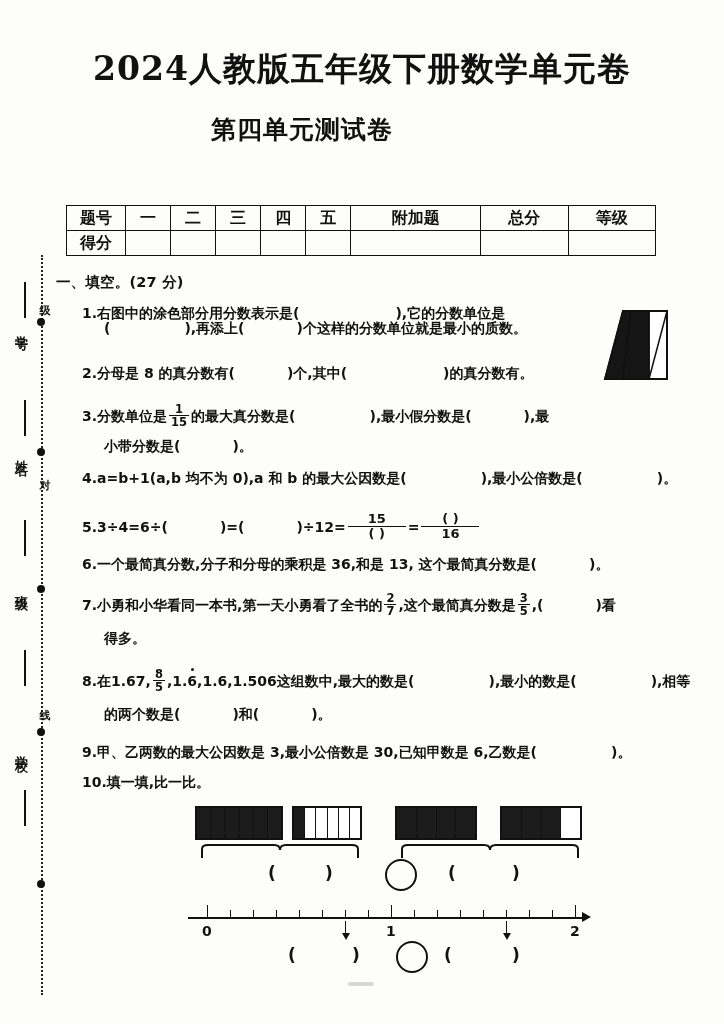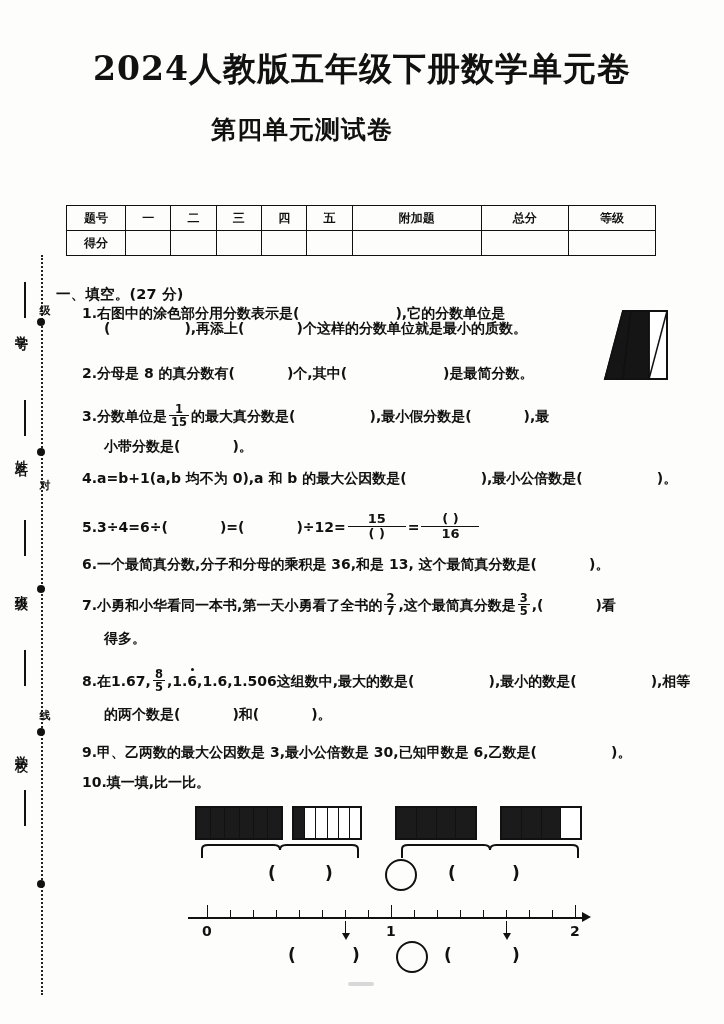--- a/index.html
+++ b/index.html
@@ -61,31 +61,30 @@
   
   table.score{
     position:absolute;left:66px;top:205px;
     border-collapse:collapse;
     width:590px;
   }
   table.score td{
     border:1.6px solid #111;
     height:24px;
     text-align:center;
-    font-size:12px;
+    font-size:16px;
     font-weight:bold;
     padding:0;
   }
   table.score td.head{width:58px;}
 
   
   .sec{
     position:absolute;font-size:14.5px;font-weight:bold;
     letter-spacing:0.2px;
-    margin-top:12px;
   }
   .q{
     position:absolute;font-size:14px;letter-spacing:0px;
     font-weight:bold;white-space:nowrap;
   }
   .blank{display:inline-block;}
   .b-md{width:52px;}
   .b-lg{width:74px;}
   .b-xl{width:96px;}
 
@@ -220,21 +219,21 @@
     <svg width="90" height="78" viewBox="0 0 90 78">
       <polygon points="22,76 40,8 84,8 84,76" fill="#ffffff" stroke="#111" stroke-width="2"></polygon>
       <polygon points="22,76 40,8 48,8 40,76" fill="#151515" stroke="#111" stroke-width="1.5"></polygon>
       <polygon points="40,76 48,8 66,8 66,76" fill="#151515" stroke="#111" stroke-width="1.5"></polygon>
       <line x1="66" y1="8" x2="66" y2="76" stroke="#111" stroke-width="1.5"></line>
       <line x1="66" y1="76" x2="84" y2="8" stroke="#111" stroke-width="1.5"></line>
     </svg>
   </div>
 
   <div class="q" style="left:82px;top:365px">
-    <span>2.分母是 8 的真分数有(</span><span class="blank b-md"></span><span>)个,其中(</span><span class="blank b-xl"></span><span>)是最简分数。</span>
+    <span>2.分母是 8 的真分数有(</span><span class="blank b-md"></span><span>)个,其中(</span><span class="blank b-xl"></span><span>)的真分数有。</span>
   </div>
 
   <div class="q" style="left:82px;top:403px">
     <span>3.分数单位是</span><span class="frac"><span class="num">1</span><span class="den">15</span></span><span>的最大真分数是(</span><span class="blank b-lg"></span><span>),最小假分数是(</span><span class="blank b-md"></span><span>),最</span>
   </div>
   <div class="q" style="left:104px;top:438px">
     <span>小带分数是(</span><span class="blank b-md"></span><span>)。</span>
   </div>
 
   <div class="q" style="left:82px;top:470px">

